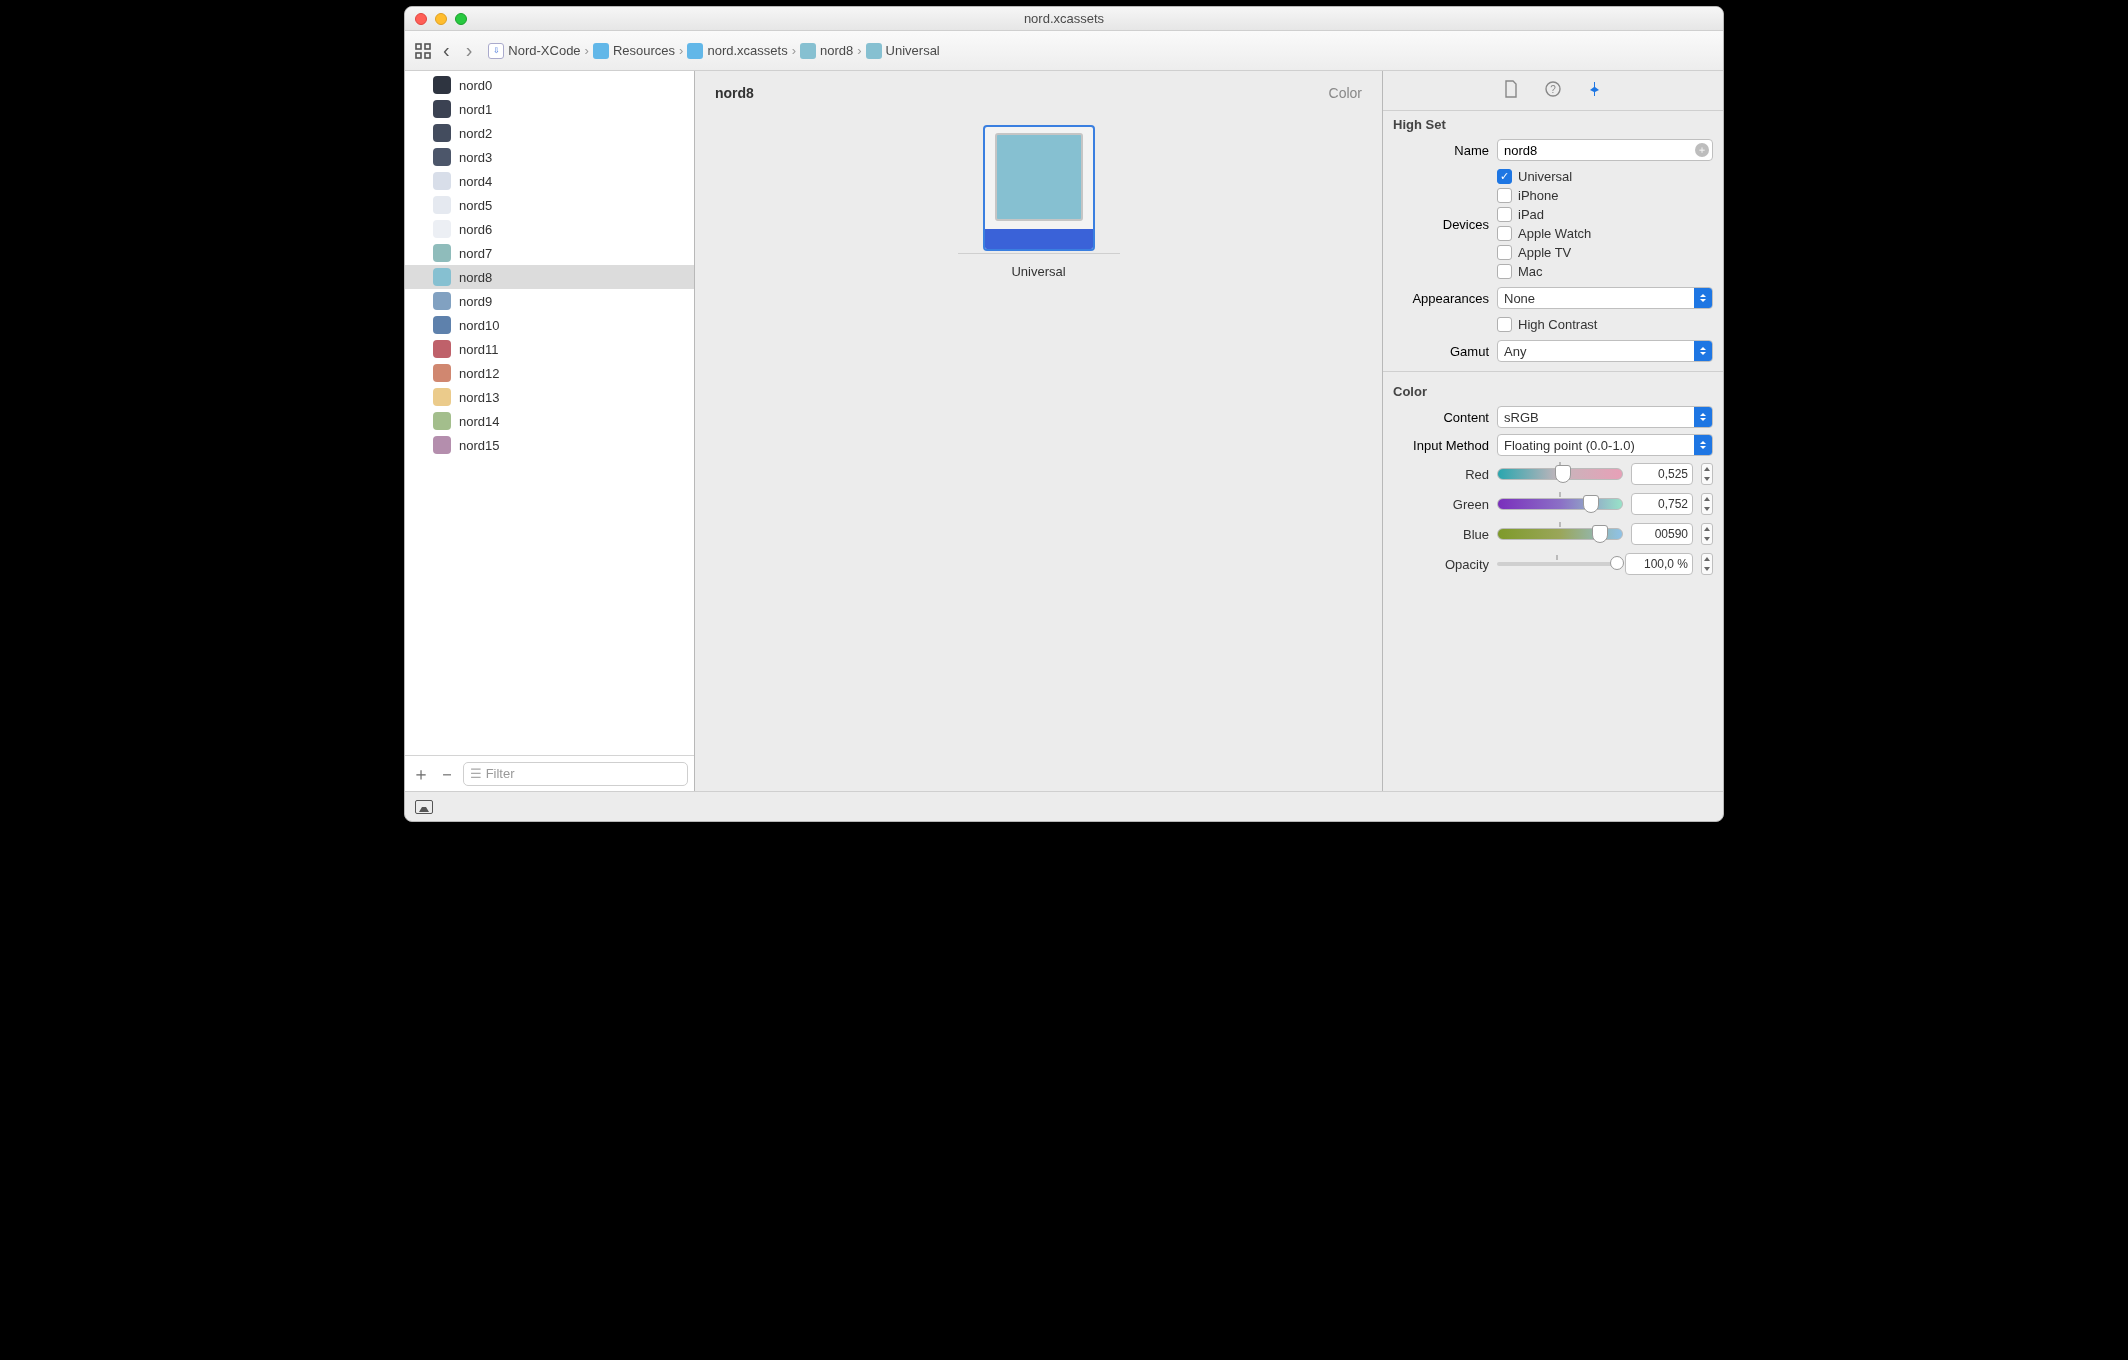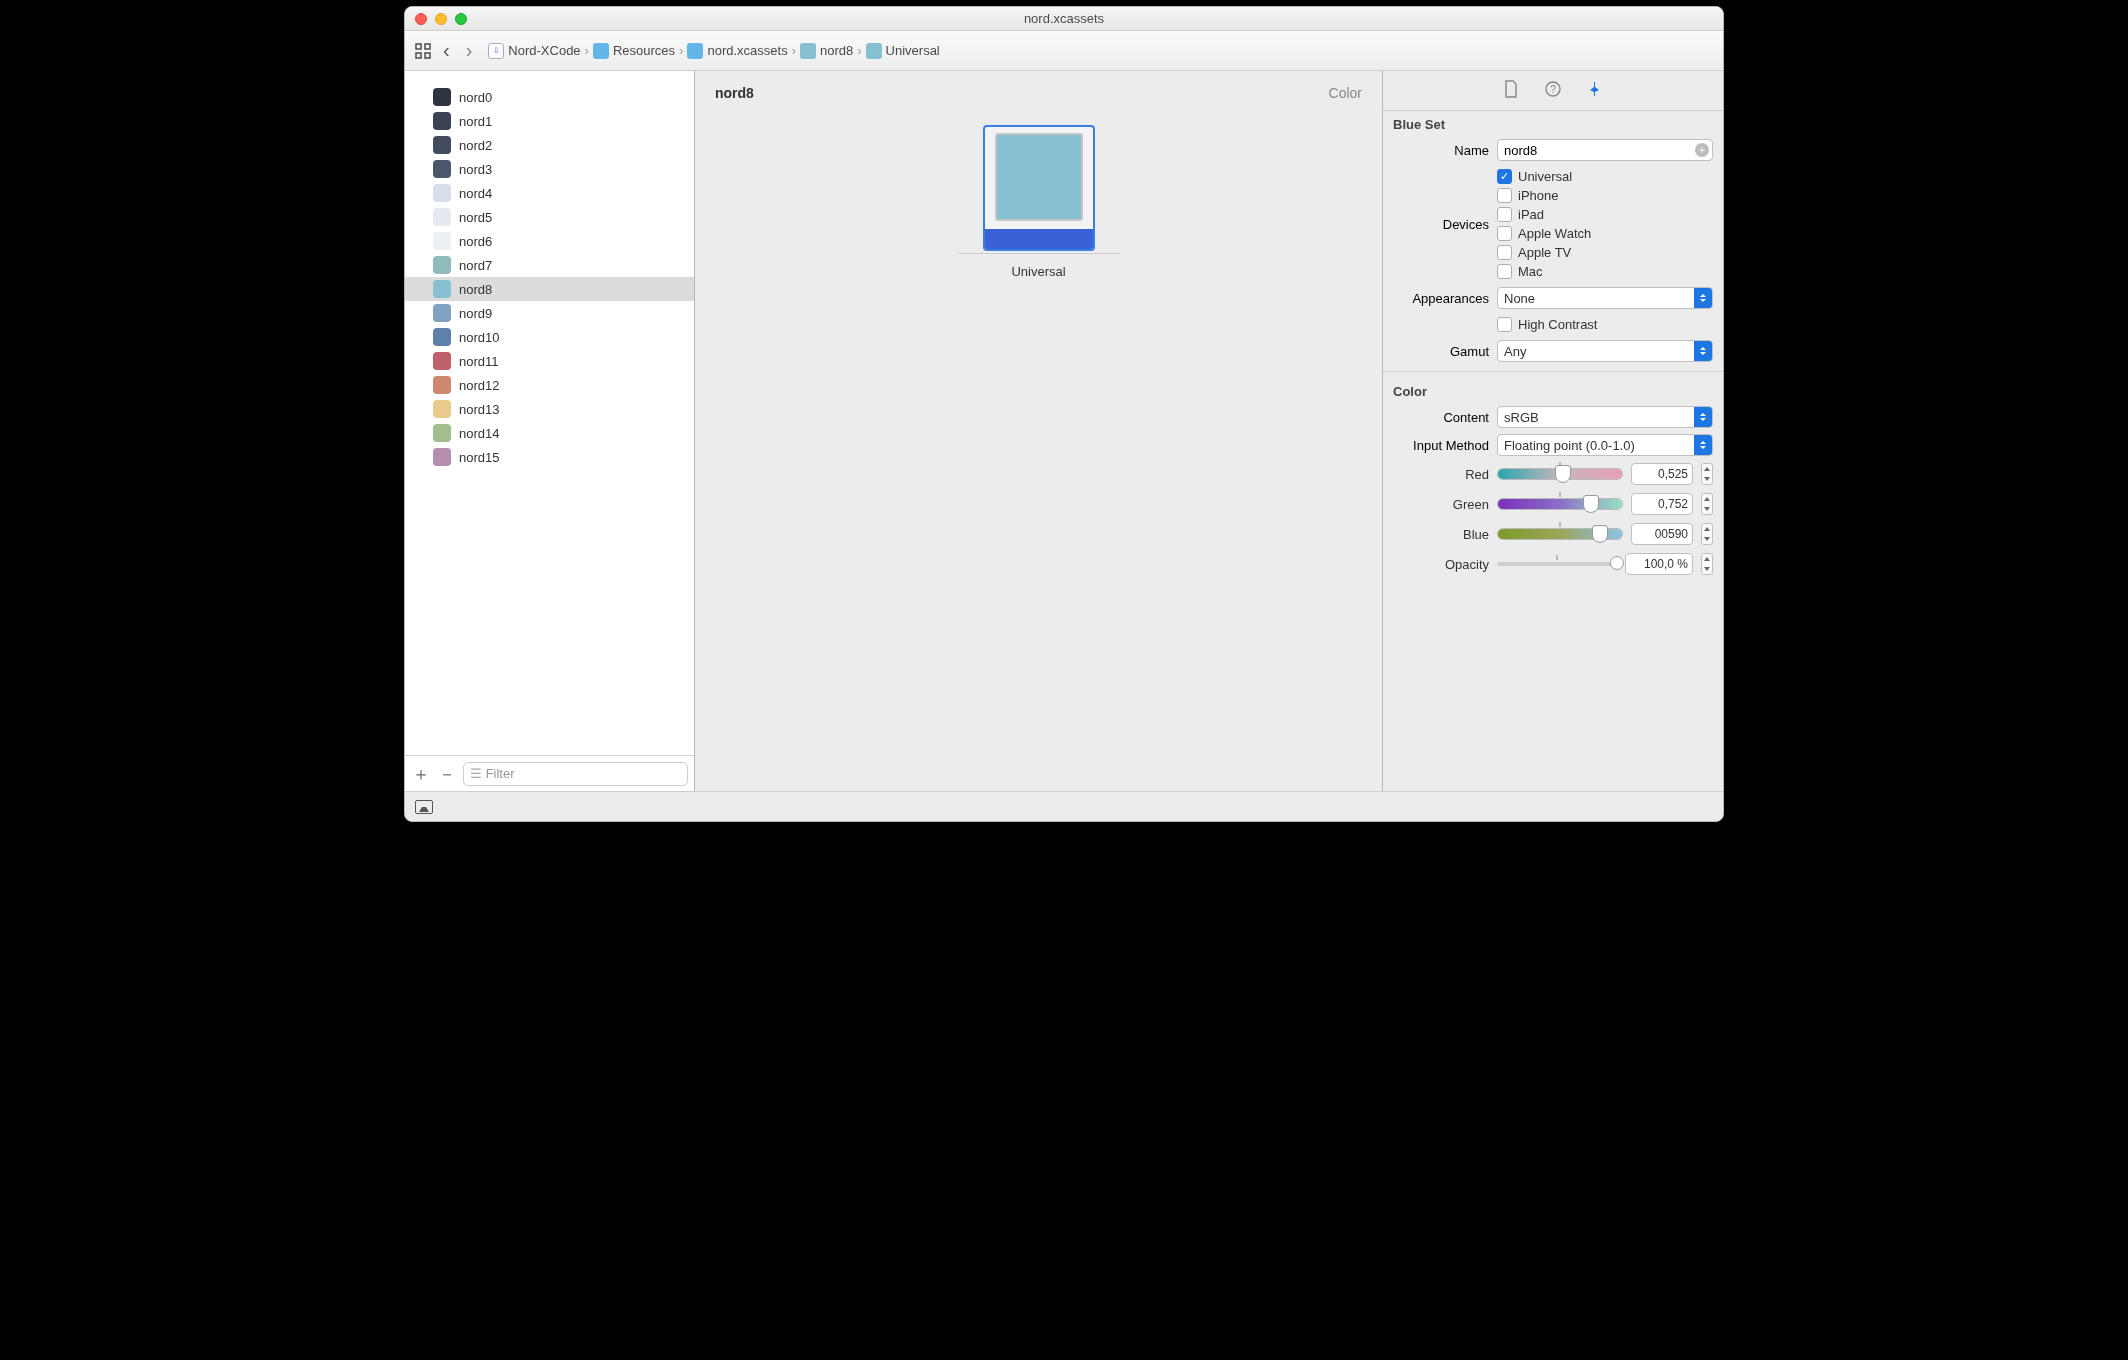--- a/index.html
+++ b/index.html
@@ -56,21 +56,21 @@
   .bc-icon{width:16px;height:16px;border-radius:3px;display:inline-block;}
   .bc-folder{background:#62b7e8;}
   .bc-swift{background:#fff;border:1px solid #aac;display:flex;align-items:center;justify-content:center;font-size:8px;color:#3a6cd8;}
   .tool-right{margin-left:auto;display:flex;gap:20px;padding-right:10px;color:#888;}
   .tool-right .active{color:#1e76e3;}
   .content{display:flex;height:720px;}
   .sidebar{
     width:290px; background:#fff;border-right:1px solid #b8b8b8;
     display:flex;flex-direction:column;
   }
-  .color-list{flex:1;overflow:auto;padding-top:14px;}
+  .color-list{flex:1;overflow:auto;padding-top:2px;}
   .color-item{
     display:flex;align-items:center;gap:8px;
     padding:2px 8px 2px 28px;height:24px;font-size:13px;color:#333;
   }
   .color-item.selected{background:#dcdcdc;}
   .swatch{width:18px;height:18px;border-radius:4px;flex:0 0 18px;}
   .sidebar-bottom{
     border-top:1px solid #d4d4d4;height:36px;display:flex;align-items:center;padding:0 6px;gap:6px;
   }
   .sb-btn{width:20px;height:20px;display:flex;align-items:center;justify-content:center;color:#6a6a6a;font-size:18px;}
@@ -318,21 +318,21 @@
             </svg></span>
         <span><svg viewBox="0 0 18 18">
               <circle cx="9" cy="9" r="7" fill="none" stroke="#888" stroke-width="1.4"></circle>
               <text x="9" y="13" text-anchor="middle" font-size="10" fill="#888">?</text>
             </svg></span>
         <span><svg viewBox="0 0 18 18">
               <path fill="#1e76e3" d="M9 2v5l4 3-4 2v4H8v-4L4 10l4-3V2z"></path>
             </svg></span>
       </div>
 
-      <div class="section-title">Blue Set</div>
+      <div class="section-title">High Set</div>
 
       <div class="form-row">
         <div class="form-label">Name</div>
         <div class="form-field">
           <input class="text-input" value="nord8" style="">
           <div class="text-input-clear">＋</div>
         </div>
       </div>
 
       <div class="form-row" style="align-items:center">

